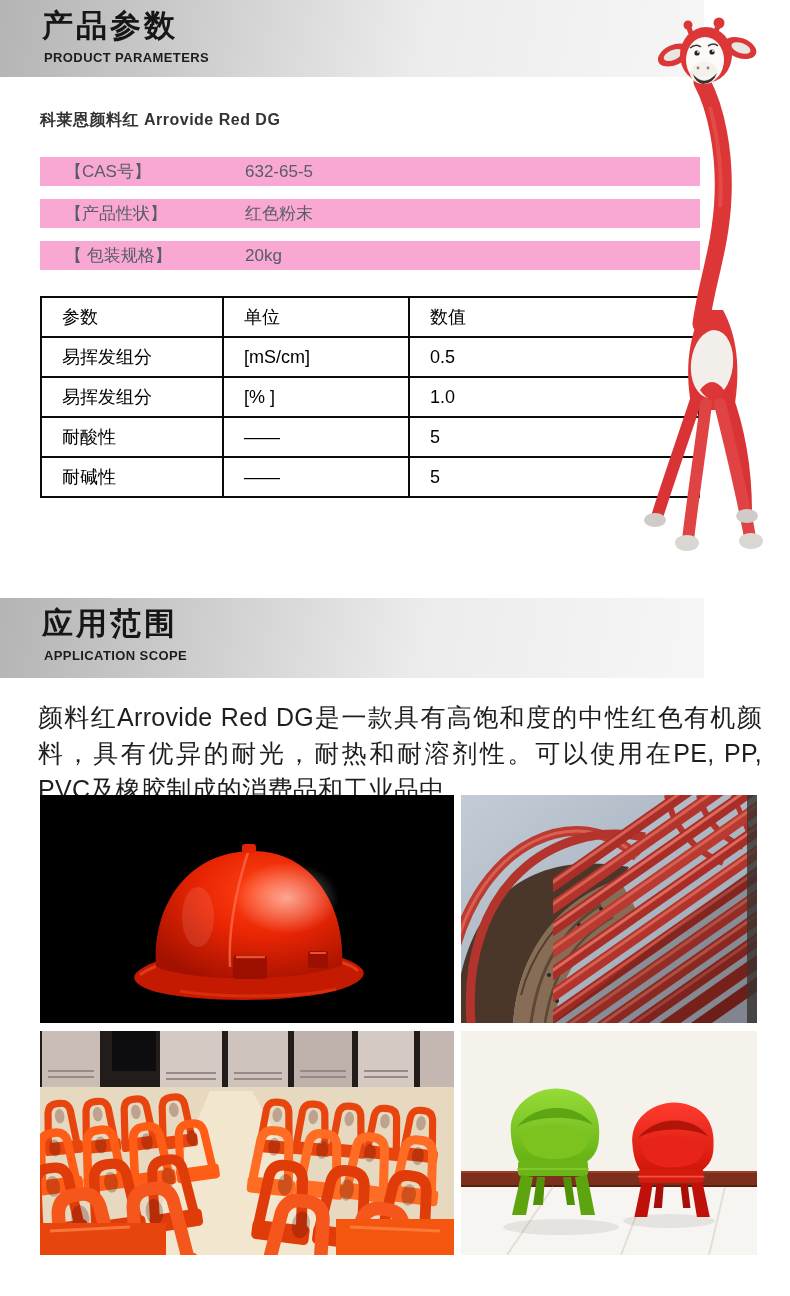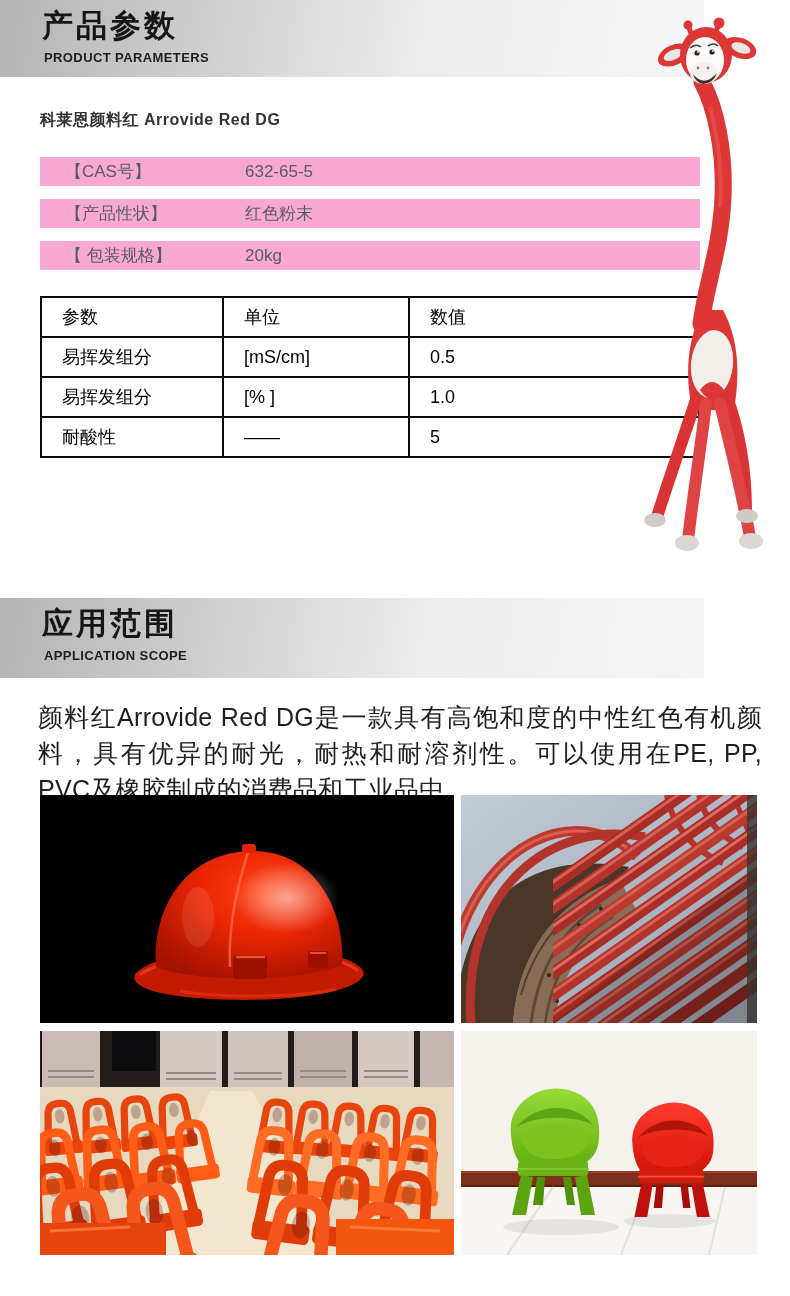--- a/index.html
+++ b/index.html
@@ -112,20 +112,25 @@
   <tr>
     <td>易挥发组分</td>
     <td>[% ]</td>
     <td>1.0</td>
   </tr>
   <tr>
     <td>耐酸性</td>
     <td>——</td>
     <td>5</td>
   </tr>
+  <tr>
+    <td>耐碱性</td>
+    <td>——</td>
+    <td>5</td>
+  </tr>
 </tbody>
   </table>
 
 <svg class="mascot" viewBox="0 0 150 548" aria-hidden="true">
 
   <path d="M62,70 C76,96 85,140 83,185 C81,235 66,272 61,312" fill="none" stroke="#dd3637" stroke-width="17" stroke-linecap="round"></path>
   <path d="M70,95 C79,130 82,165 80,195" fill="none" stroke="#e85a55" stroke-width="4" opacity=".6"></path>
 
   <path d="M62,298 C47,330 45,362 52,398 L94,398 C101,356 97,324 83,298 Z" fill="#dd3637"></path>
 

